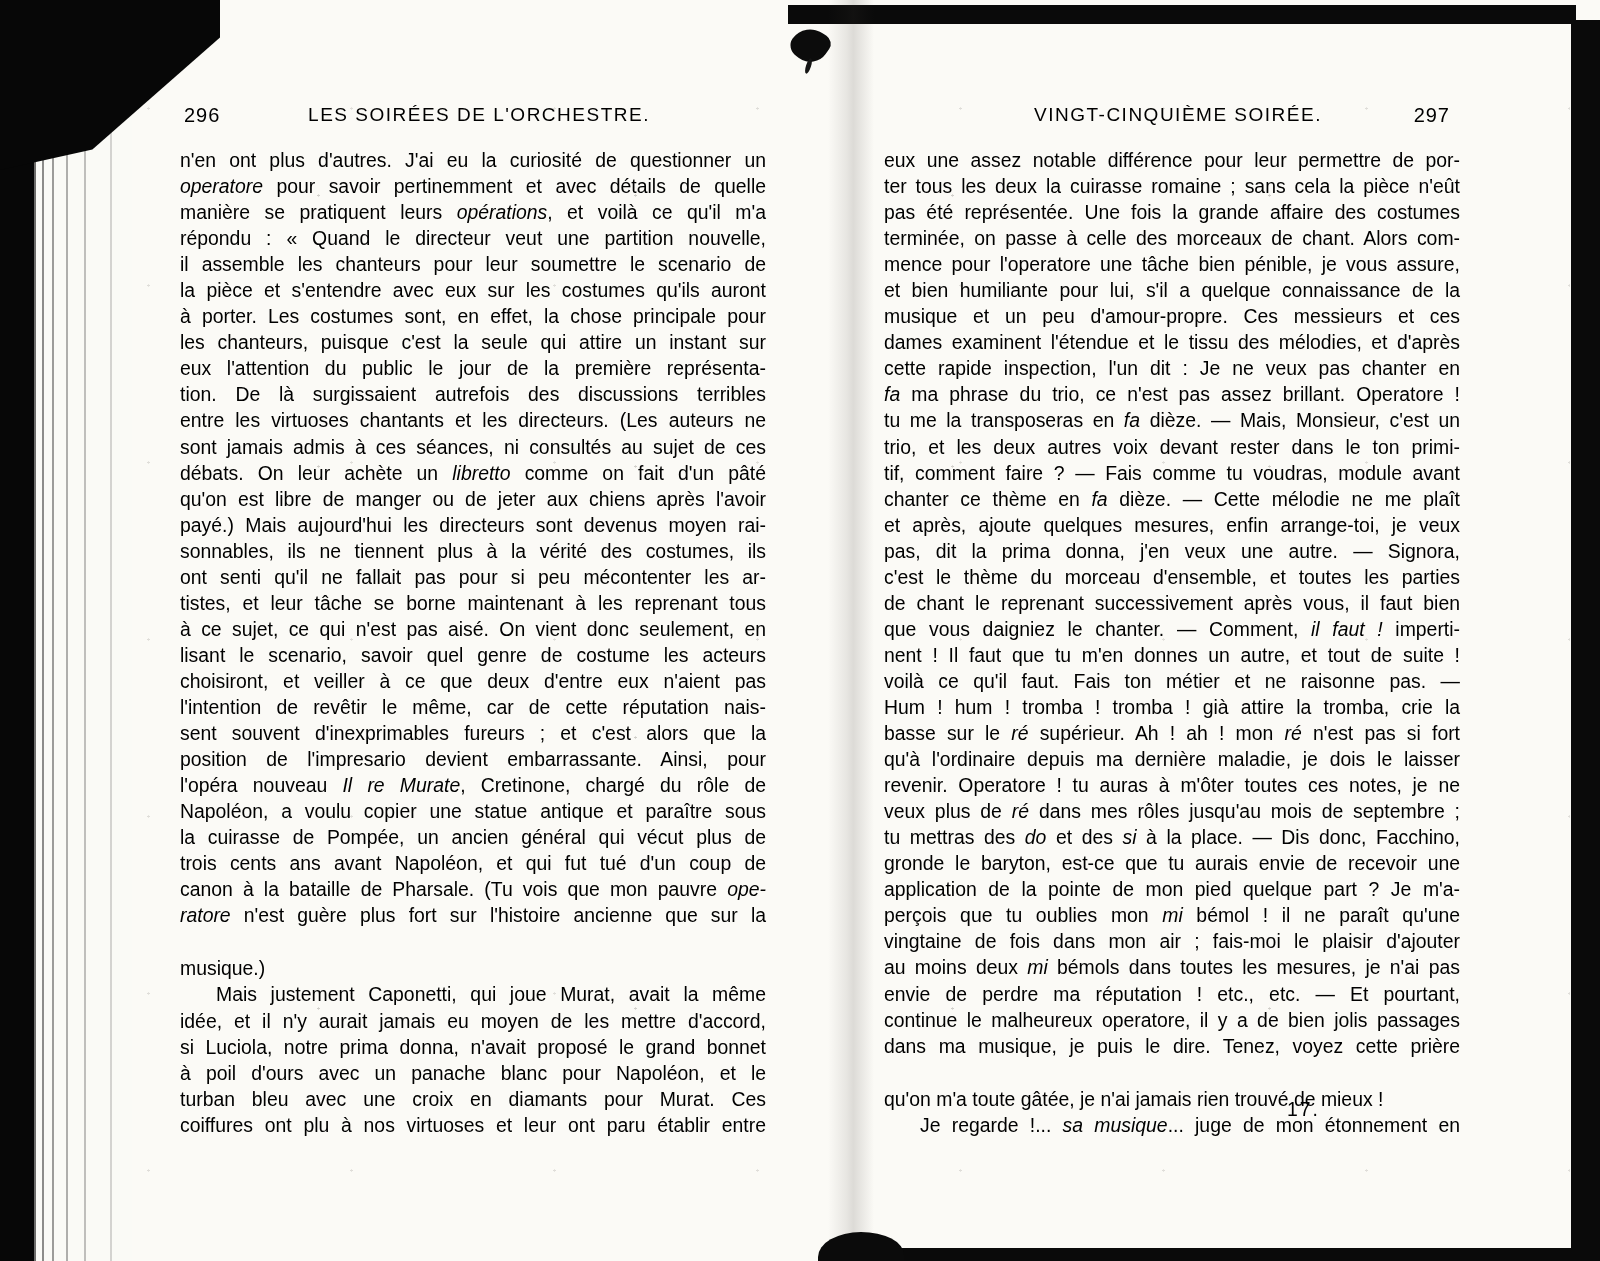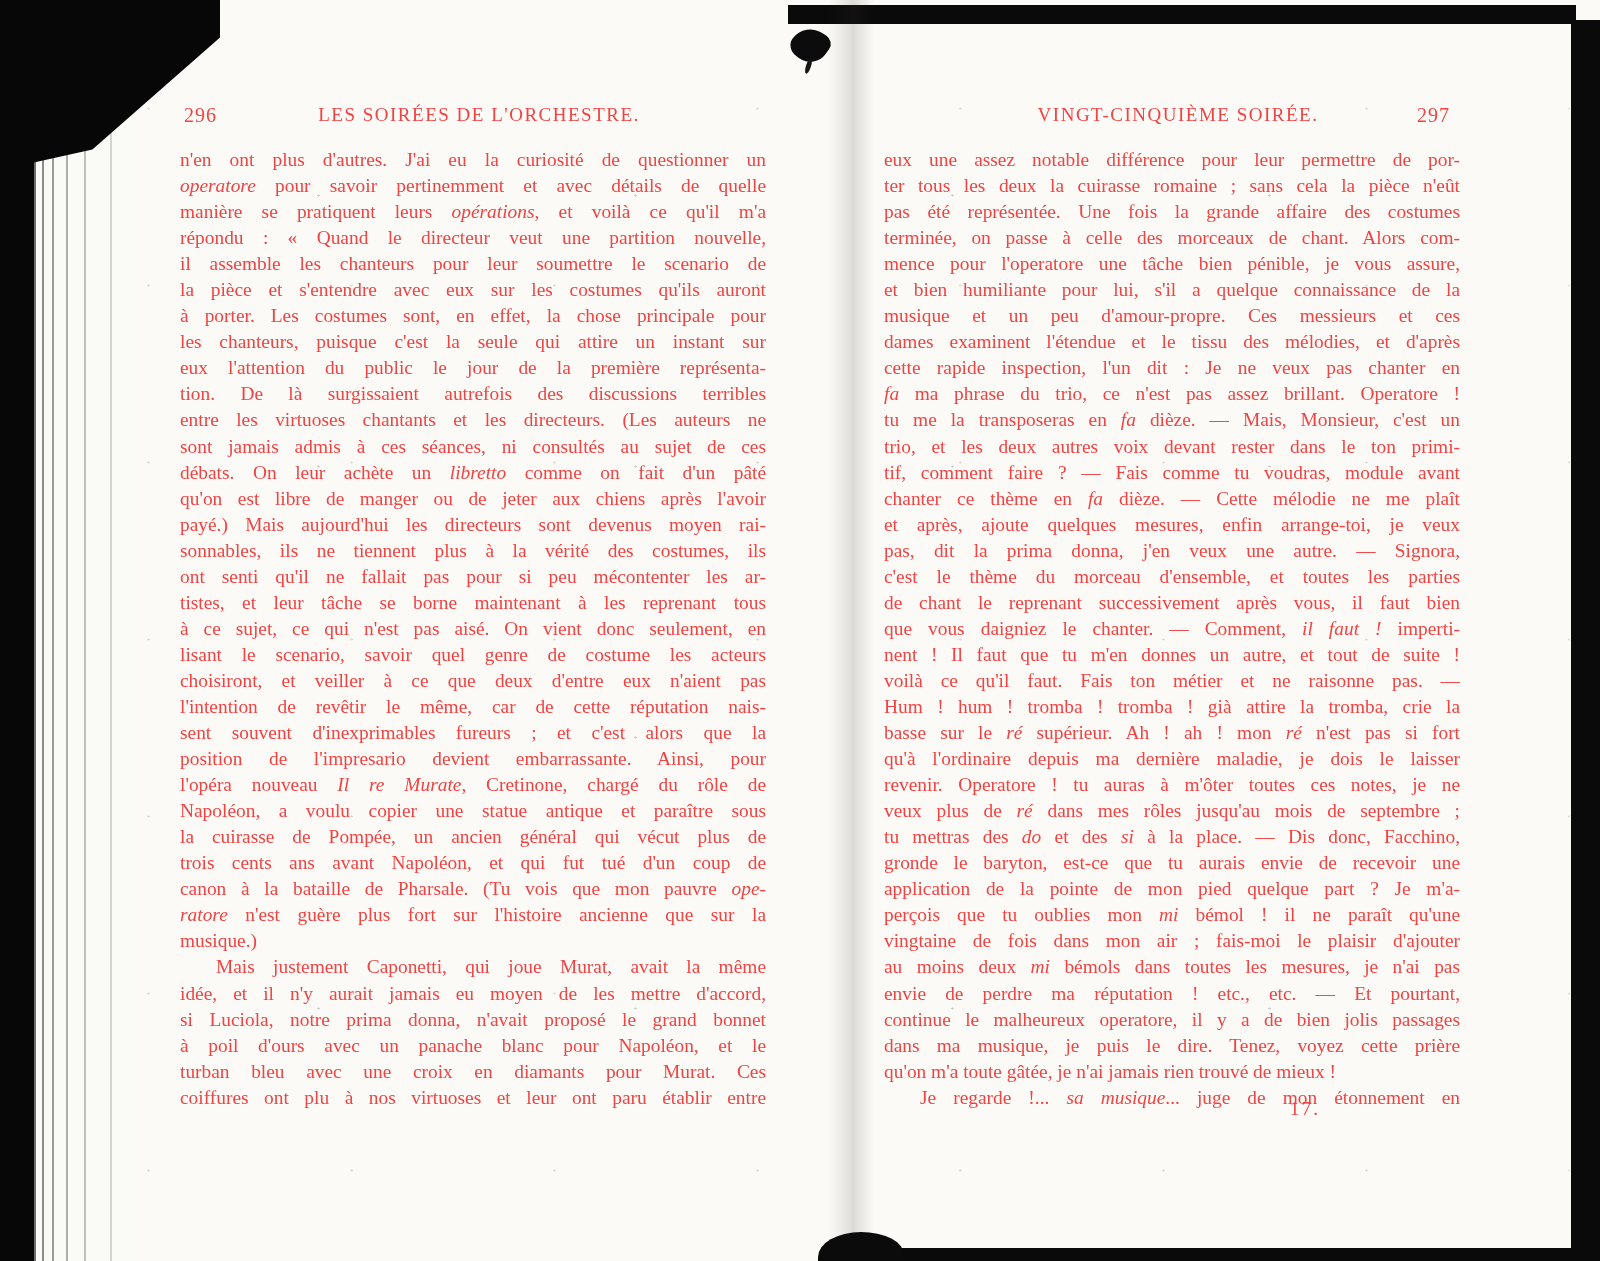--- a/index.html
+++ b/index.html
@@ -1,20 +1,20 @@
 <!DOCTYPE html>
 <html><head>
 <meta charset="utf-8">
 <style>
   html,body{margin:0;padding:0;background:#555;}
   #scan{
     position:relative;width:1600px;height:1261px;overflow:hidden;
     background:#fbfaf6;
-    font-family:Liberation Serif, serif;
-    color:#ef4444;
+    font-family:Liberation Sans, sans-serif;
+    color:#000000;
   }
   
   .fore-edge{
     position:absolute;left:0;top:0;width:132px;height:1261px;
     background:
       repeating-linear-gradient(90deg,
         rgba(5,5,5,.96) 0 3px, rgba(250,250,246,.9) 3px 5px,
         rgba(10,10,10,.85) 5px 9px, rgba(250,250,246,.95) 9px 13px,
         rgba(5,5,5,.9) 13px 15px, rgba(250,250,246,.85) 15px 18px,
         rgba(20,20,20,.8) 18px 22px, rgba(250,250,246,.9) 22px 27px,
@@ -81,21 +81,21 @@
   .page-left .folio{left:4px;}
   .page-right .folio{right:22px;}
   .textblock{position:absolute;top:147px;left:0;right:12px;}
   .line{
     height:26.05px;line-height:26.05px;font-size:19.4px;
     text-align:justify;text-align-last:justify;
     white-space:nowrap;overflow:visible;
   }
   .line i{font-style:italic;}
   .line.indent{padding-left:36px;}
-  .line.nj{text-align:left;text-align-last:left;}
+  .line.nj{text-align:left;text-align-last:left;margin-top:27px;}
   .sig-line{
     height:26px;line-height:26px;font-size:19.4px;
     text-align:right;padding-right:152px;letter-spacing:2px;
   }
 </style>
 </head>
 <body>
 
 <div id="scan">
 

